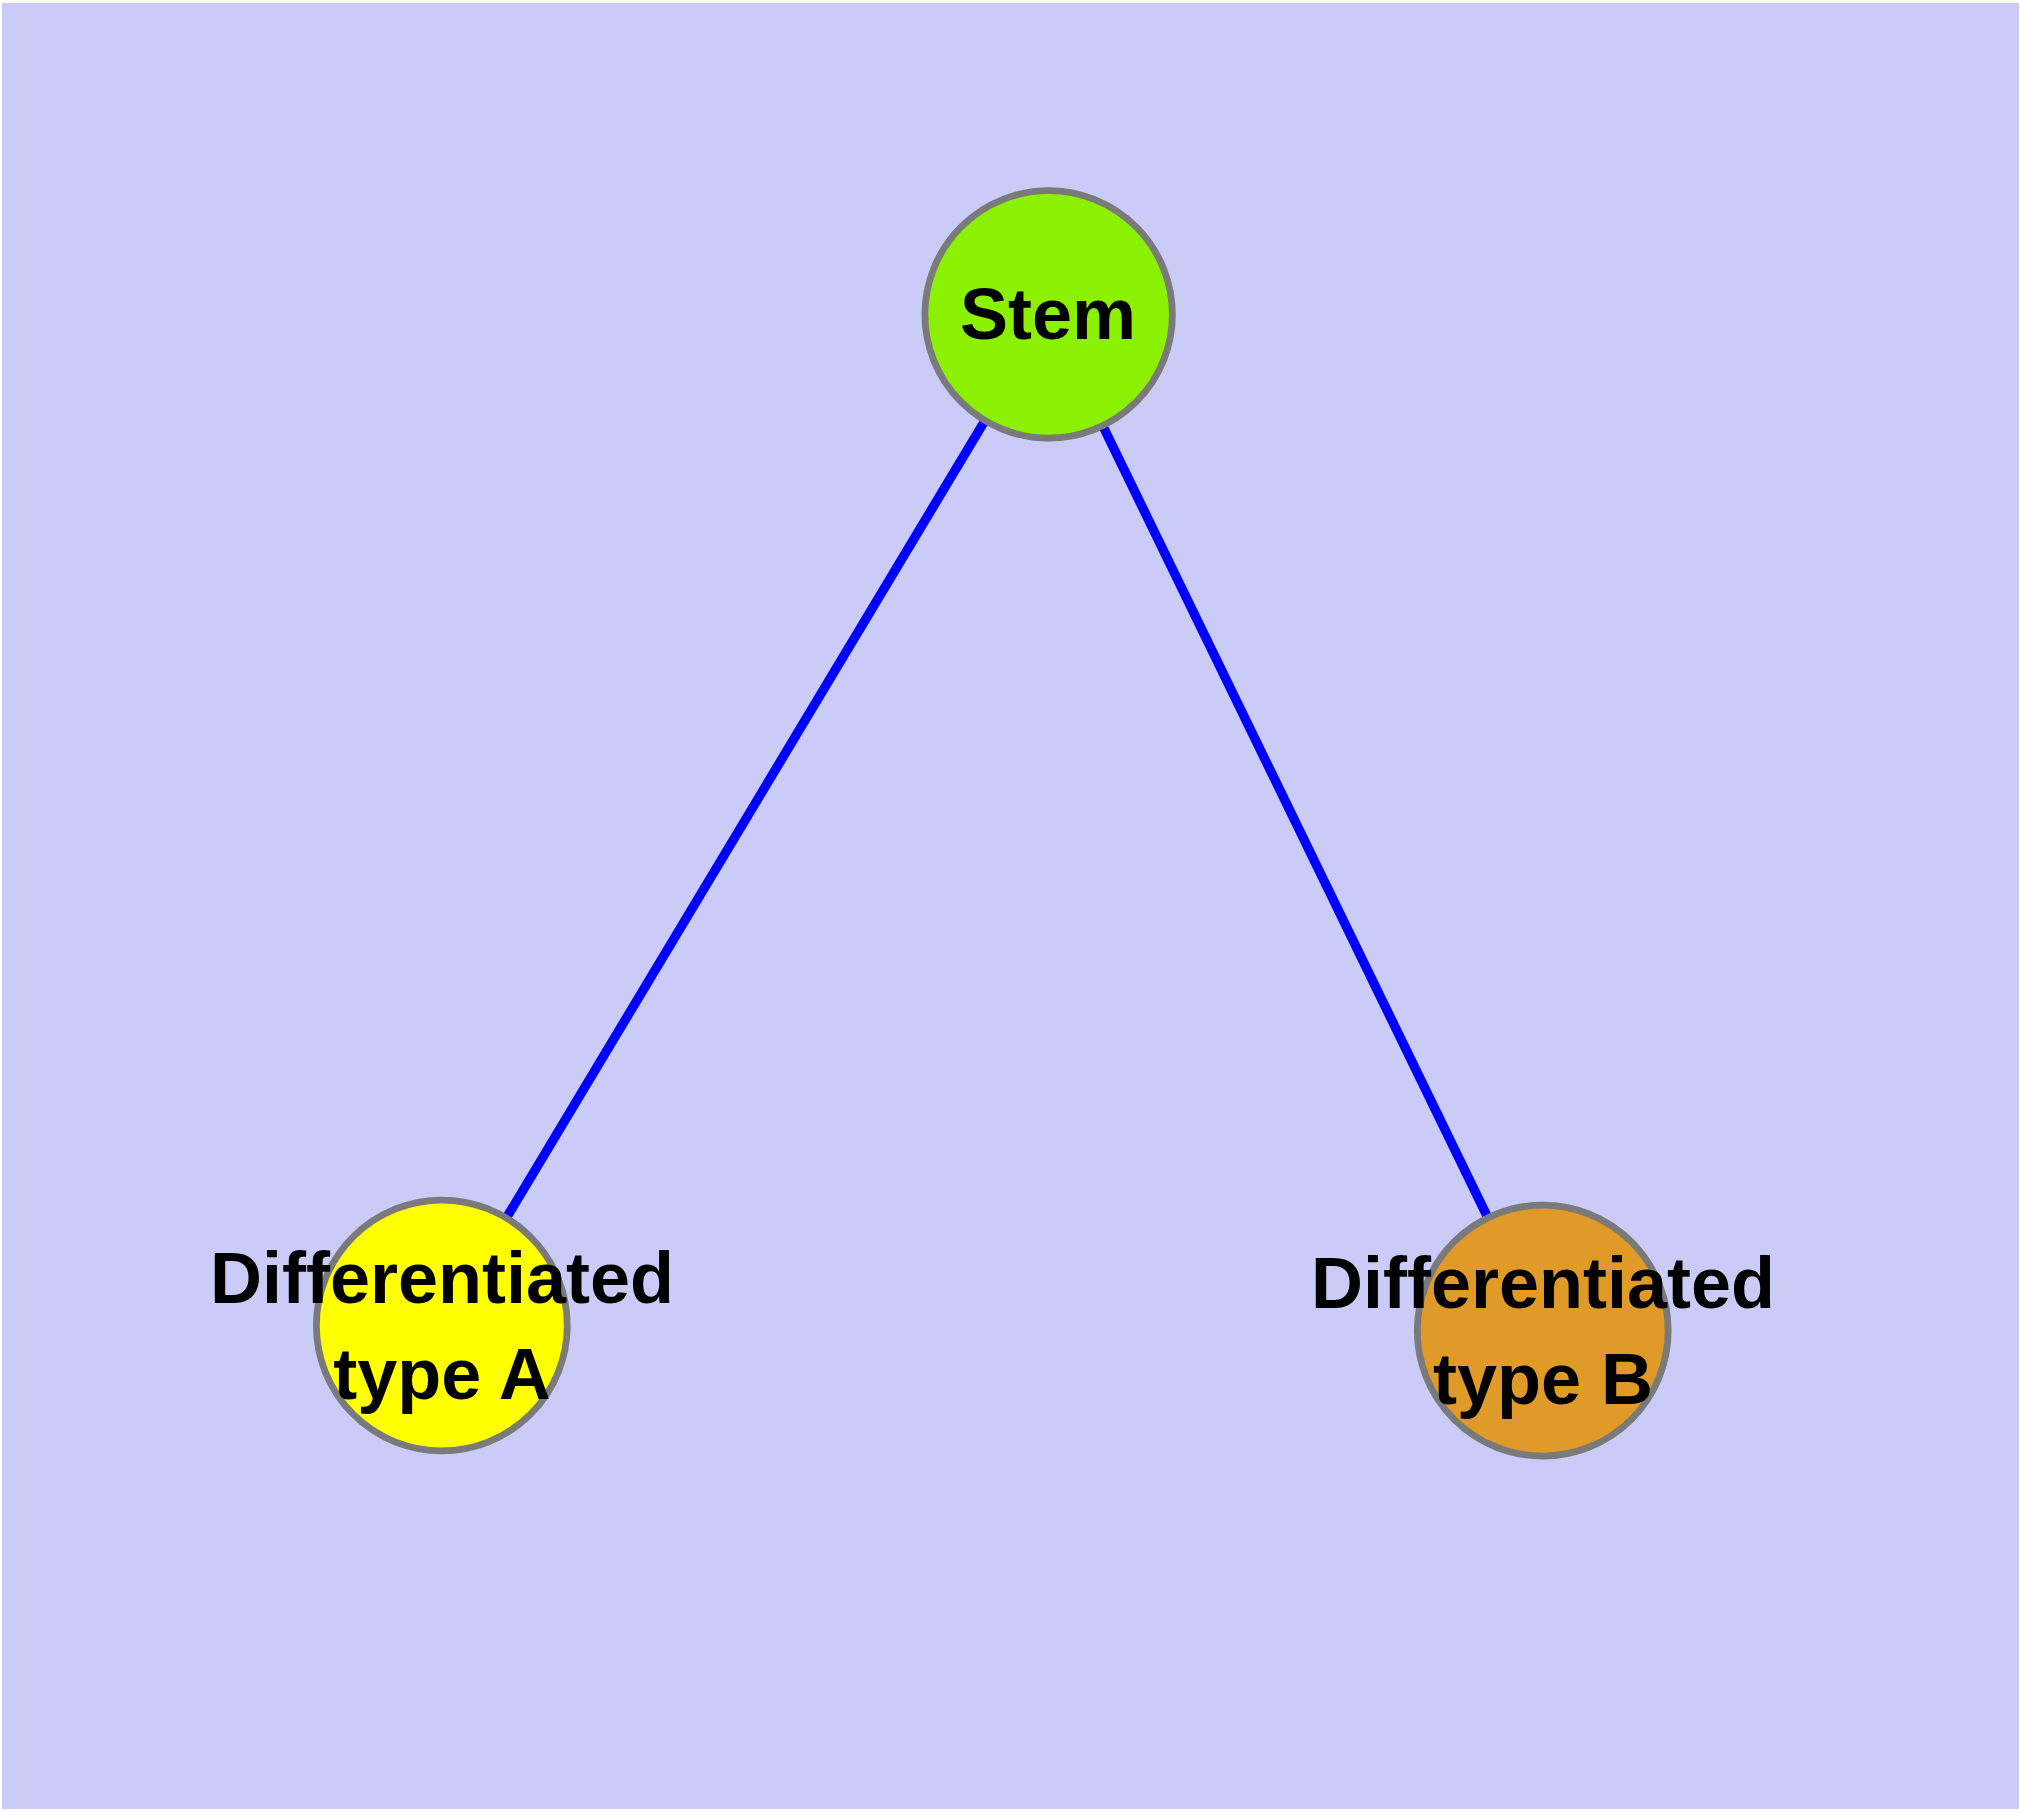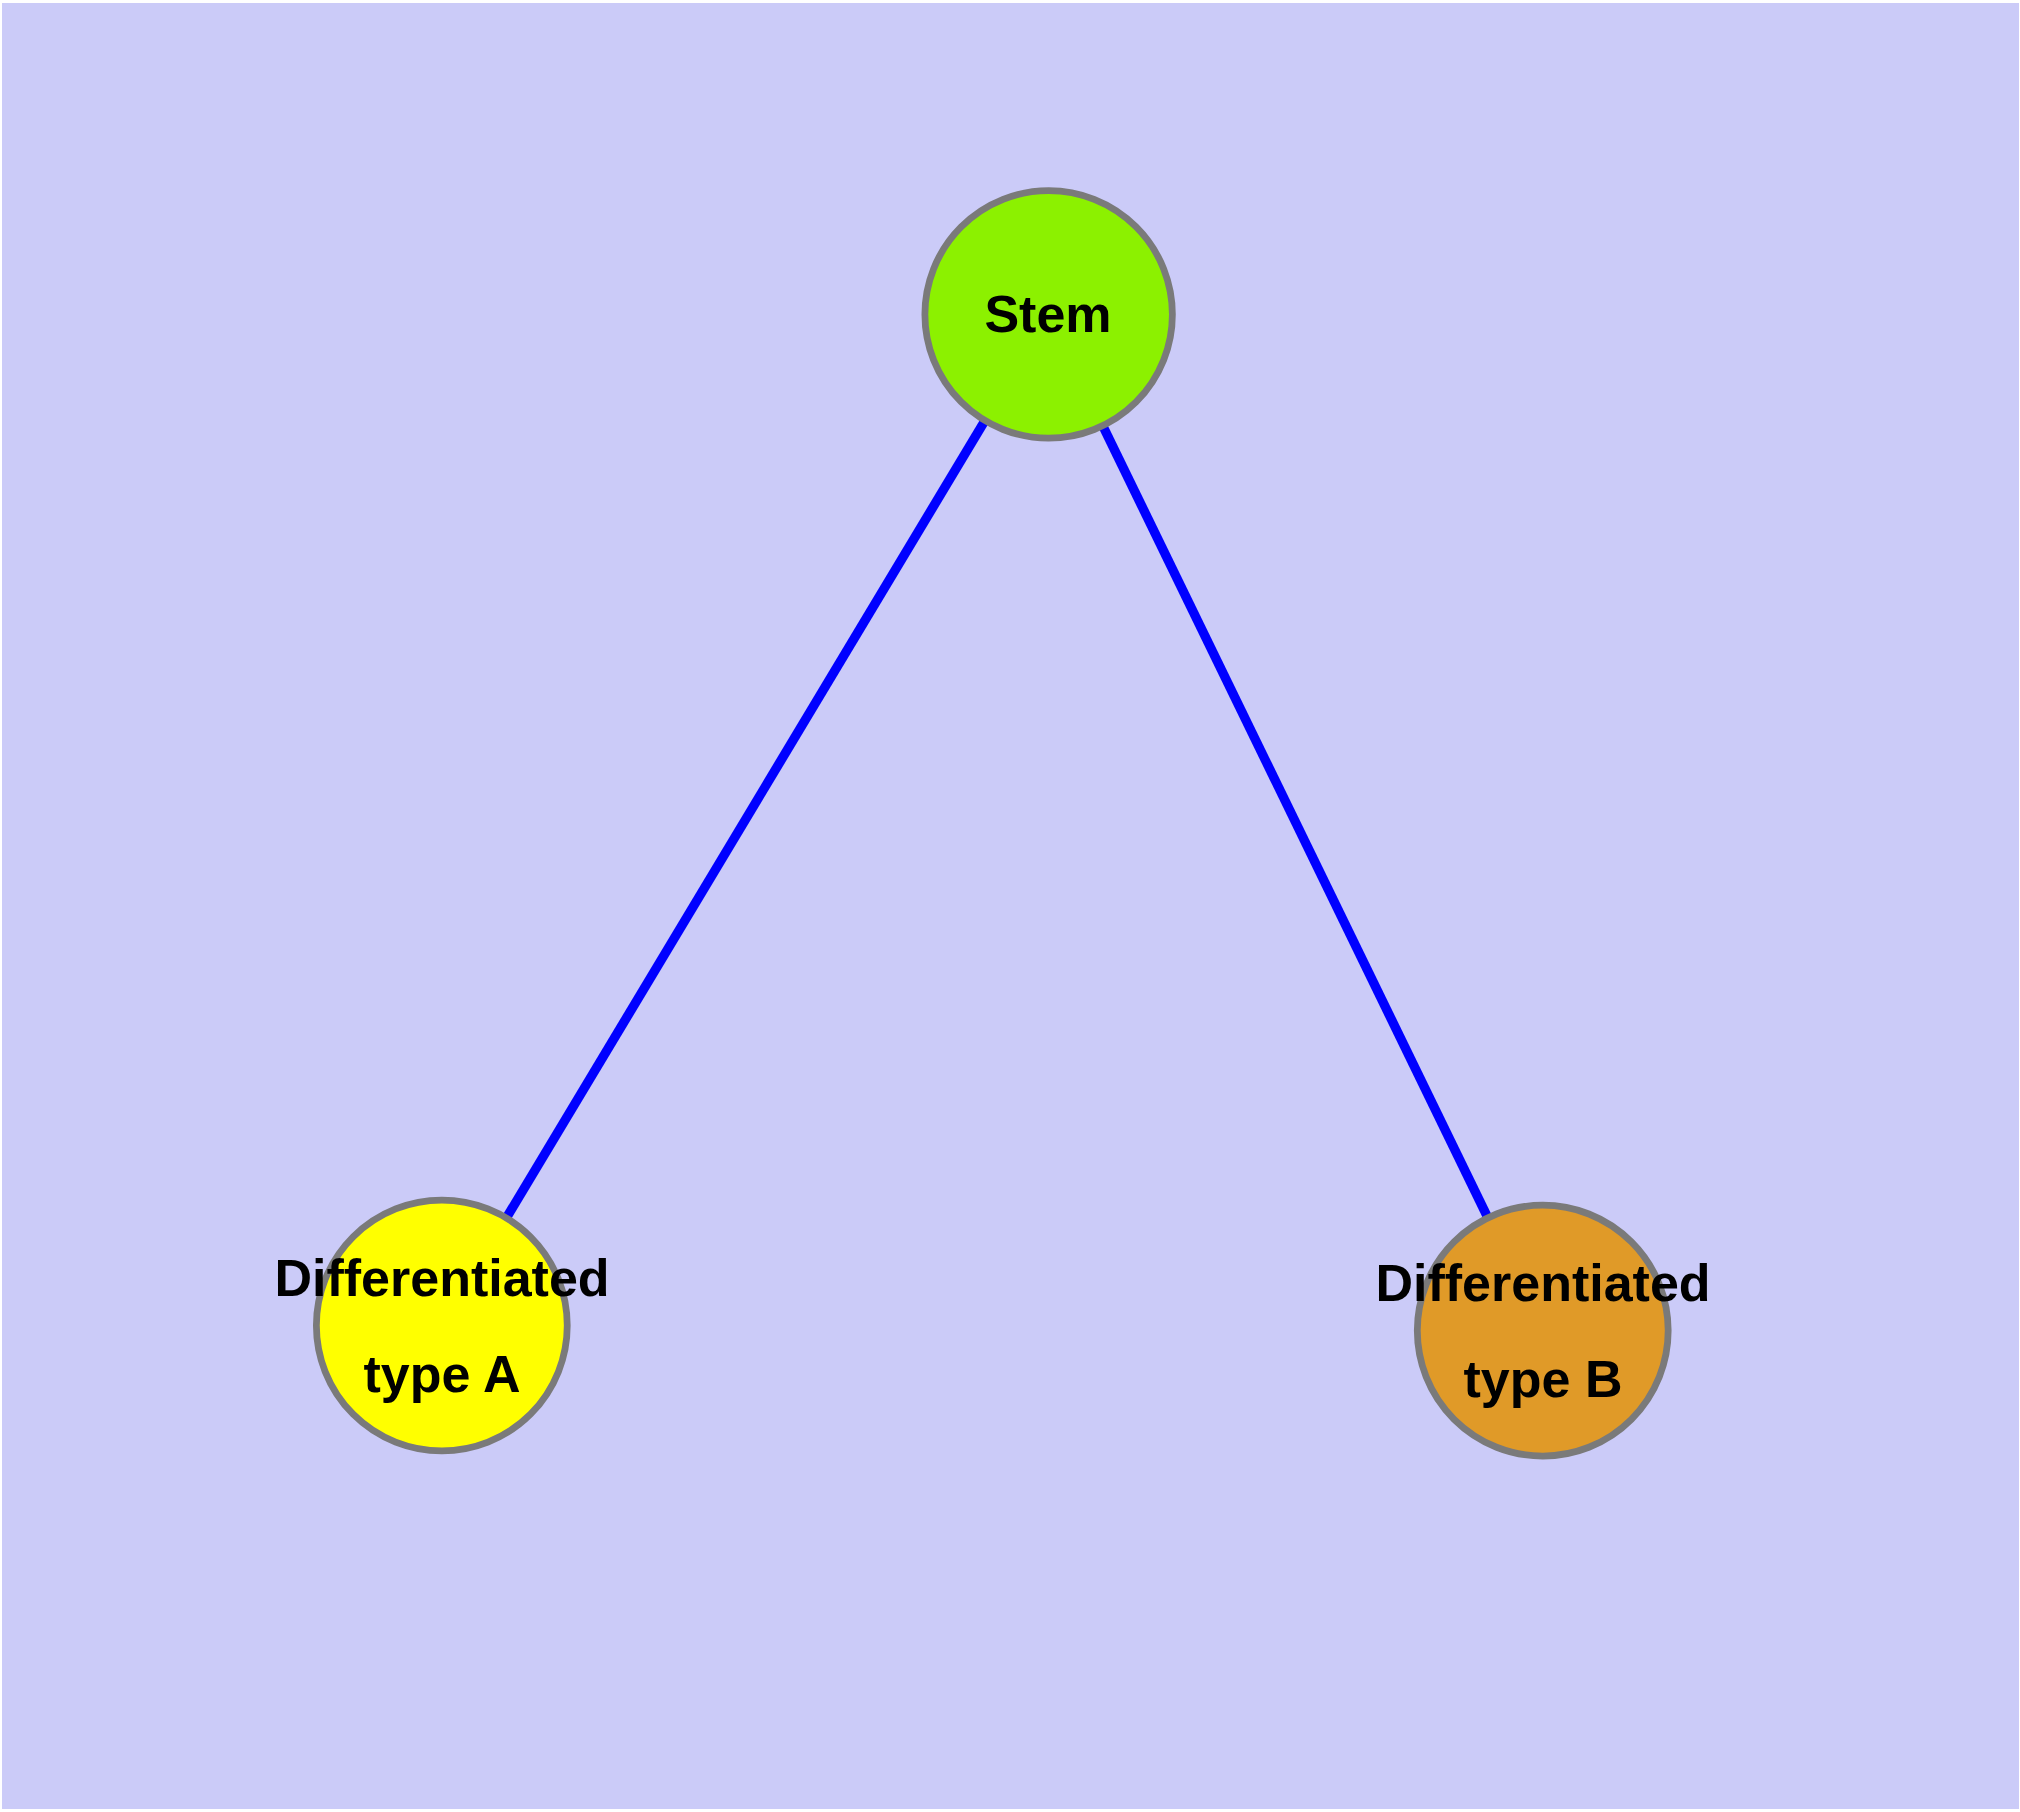--- a/index.html
+++ b/index.html
@@ -26,21 +26,21 @@
     position: absolute;
     left: 0;
     top: 0;
     width: 2021px;
     height: 1812px;
     display: block;
   }
   .node-label {
     position: absolute;
     transform: translate(-50%, -50%);
-    font-size: 52px;
+    font-size: 72px;
     font-weight: 700;
     line-height: 96px;
     color: #000000;
     text-align: center;
     white-space: pre-line;
     letter-spacing: 0px;
     user-select: none;
   }
 </style>
 </head>

